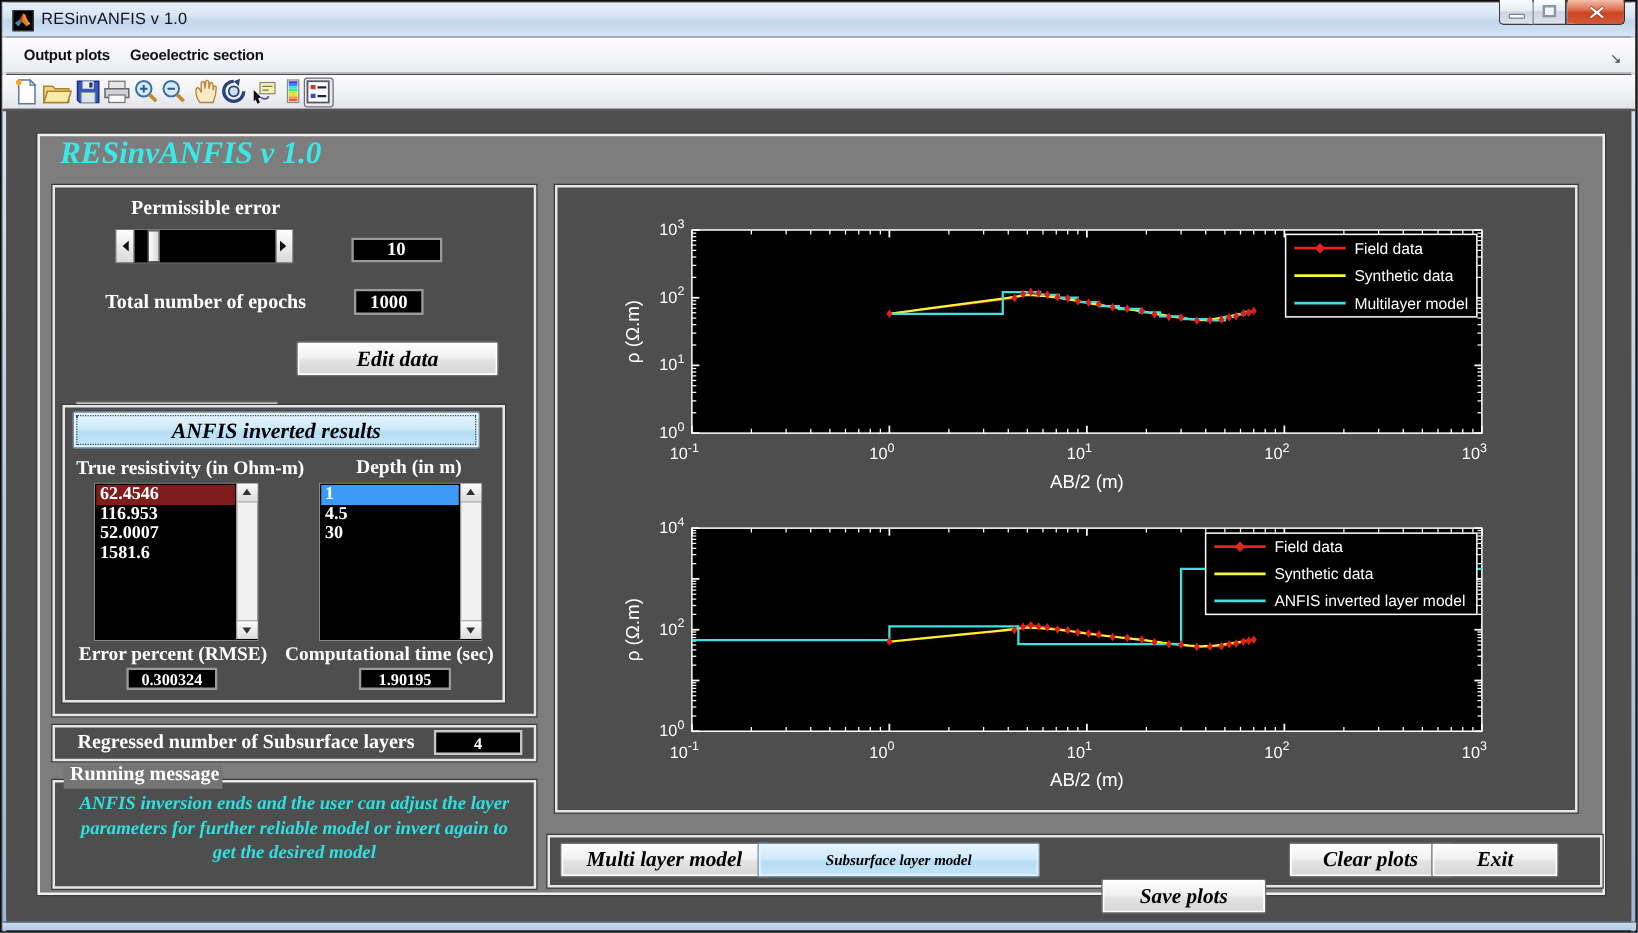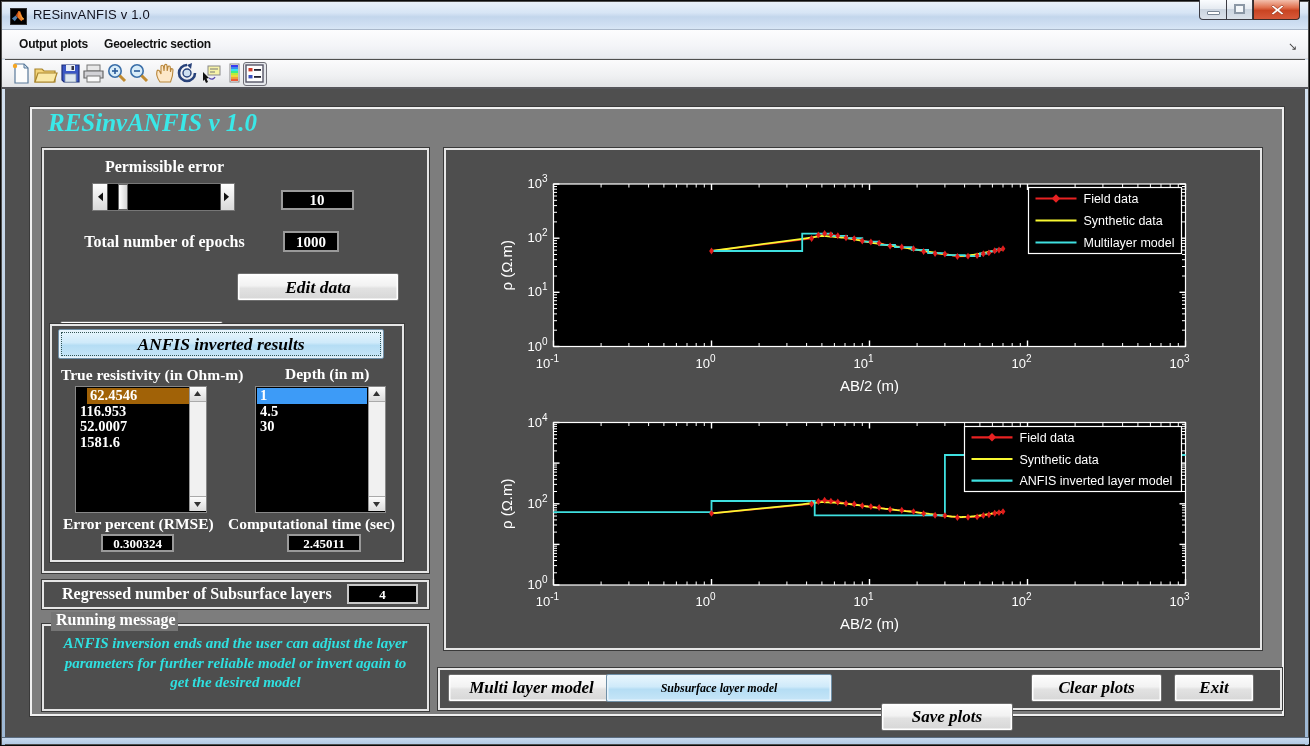--- a/index.html
+++ b/index.html
@@ -154,21 +154,21 @@
 <div class="btn" style="left:60px;top:273px;width:163px;height:28px;font-size:17.5px;line-height:26px;margin-top:48px;">Data imported</div>
 <div class="btn" style="left:237px;top:273px;width:162px;height:28px;font-size:17.5px;line-height:26px;">Edit data</div>
 
 <div class="panel" style="left:50px;top:324px;width:354px;height:238px;border-width:2px;"></div>
 <div class="btn bluebtn" style="left:58px;top:329px;width:326px;height:30px;font-size:17.5px;line-height:28px;outline:1px dotted #355;outline-offset:-4px;">ANFIS inverted results</div>
 
 <div class="abs wlab" style="left:61px;top:366px;font-size:15.5px;">True resistivity (in Ohm-m)</div>
 <div class="abs wlab" style="left:285px;top:365px;font-size:15.5px;">Depth (in m)</div>
 
 <div class="abs" style="left:75px;top:386px;width:132px;height:126.5px;background:#000;border:1.5px solid #888;">
-    <div style="position:absolute;left:11px;top:1px;width:111px;height:15.5px;font-family:'Liberation Serif',serif;font-weight:bold;font-size:14.5px;line-height:15px;padding-left:3px;background:#a16207;color:#fff;">62.4546</div>
+    <div style="position:absolute;left:1px;top:1px;width:111px;height:15.5px;font-family:'Liberation Serif',serif;font-weight:bold;font-size:14.5px;line-height:15px;padding-left:3px;background:#7f1d1d;color:#fff;">62.4546</div>
     <div style="position:absolute;left:1px;top:16.5px;width:97px;height:15.5px;font-family:'Liberation Serif',serif;font-weight:bold;font-size:14.5px;line-height:15px;padding-left:3px;color:#fff;">116.953</div>
     <div style="position:absolute;left:1px;top:32.0px;width:111px;height:15.5px;font-family:'Liberation Serif',serif;font-weight:bold;font-size:14.5px;line-height:15px;padding-left:3px;color:#fff;">52.0007</div>
     <div style="position:absolute;left:1px;top:47.5px;width:111px;height:15.5px;font-family:'Liberation Serif',serif;font-weight:bold;font-size:14.5px;line-height:15px;padding-left:3px;color:#fff;">1581.6</div>
     <div style="position:absolute;right:0;top:0;width:17px;height:123.5px;background:#f1f1f1;border-left:1px solid #999;">
       <div style="position:absolute;top:0;left:0;width:100%;height:15px;background:linear-gradient(#fcfcfc,#dcdcdc);border-bottom:1px solid #aaa;"><svg width="15" height="14">
           <path d="M7.5 4 L11 9 L4 9 Z" fill="#333"></path>
         </svg></div>
       <div style="position:absolute;bottom:0;left:0;width:100%;height:15px;background:linear-gradient(#fcfcfc,#dcdcdc);border-top:1px solid #aaa;"><svg width="15" height="14">
           <path d="M4 5 L11 5 L7.5 10 Z" fill="#333"></path>
         </svg></div>
@@ -184,21 +184,21 @@
         </svg></div>
       <div style="position:absolute;bottom:0;left:0;width:100%;height:15px;background:linear-gradient(#fcfcfc,#dcdcdc);border-top:1px solid #aaa;"><svg width="15" height="14">
           <path d="M4 5 L11 5 L7.5 10 Z" fill="#333"></path>
         </svg></div>
     </div>
   </div>
 
 <div class="abs wlab" style="left:63px;top:515px;font-size:15.5px;">Error percent (RMSE)</div>
 <div class="abs wlab" style="left:228px;top:515px;font-size:15.5px;">Computational time (sec)</div>
 <div class="blackbox" style="left:101px;top:534px;width:73px;height:18px;font-size:13px;line-height:15px;">0.300324</div>
-<div class="blackbox" style="left:287px;top:534px;width:74px;height:18px;font-size:13px;line-height:15px;">2.45011</div>
+<div class="blackbox" style="left:287px;top:534px;width:74px;height:18px;font-size:13px;line-height:15px;">1.90195</div>
 
 <div class="panel" style="left:42px;top:580px;width:387px;height:29px;"></div>
 <div class="abs wlab" style="left:62px;top:585px;font-size:16px;">Regressed number of Subsurface layers</div>
 <div class="blackbox" style="left:347px;top:583.5px;width:71px;height:20.5px;font-size:13px;line-height:17px;border-color:#c8c8c8;">4</div>
 
 <div class="panel" style="left:42px;top:624px;width:387px;height:87px;"></div>
 <div class="abs" style="left:51px;top:611.5px;width:127px;height:19px;background:#757575;"></div>
 <div class="abs wlab" style="left:56px;top:611px;font-size:16px;">Running message</div>
 <div class="abs ser" style="left:47px;top:634px;width:377px;text-align:center;font-size:15px;line-height:19.5px;
   font-weight:bold;font-style:italic;color:#2fe0e0;">ANFIS inversion ends and the user can adjust the layer<br>parameters for further reliable model or invert again to<br>get the desired model</div>
@@ -580,13 +580,13 @@
     <text x="575.5" y="315.5" fill="#fff" font-size="12.5" font-family="Liberation Sans, sans-serif">Synthetic data</text>
     <line x1="527.5" y1="332.7" x2="568.5" y2="332.7" stroke="#3fe0e0" stroke-width="2.2"></line>
     <text x="575.5" y="337.2" fill="#fff" font-size="12.5" font-family="Liberation Sans, sans-serif">ANFIS inverted layer model</text>
   </svg>
 
 <div class="panel" style="left:438px;top:667.5px;width:844px;height:42px;"></div>
 <div class="btn" style="left:448px;top:674px;width:167px;height:28px;font-size:17px;line-height:26px;">Multi layer model</div>
 <div class="btn bluebtn" style="left:606px;top:674px;width:226px;height:28px;font-size:12px;line-height:26px;">Subsurface layer model</div>
 <div class="btn" style="left:881px;top:703px;width:132px;height:28px;font-size:17px;line-height:26px;text-align:center;">Save plots</div>
 <div class="btn" style="left:1031px;top:674px;width:131px;height:28px;font-size:17px;line-height:26px;">Clear plots</div>
-<div class="btn" style="left:1174px;top:674px;width:80px;height:28px;font-size:17px;line-height:26px;">Exit</div>
+<div class="btn" style="left:1145px;top:674px;width:102px;height:28px;font-size:17px;line-height:26px;">Exit</div>
 
 </body></html>

